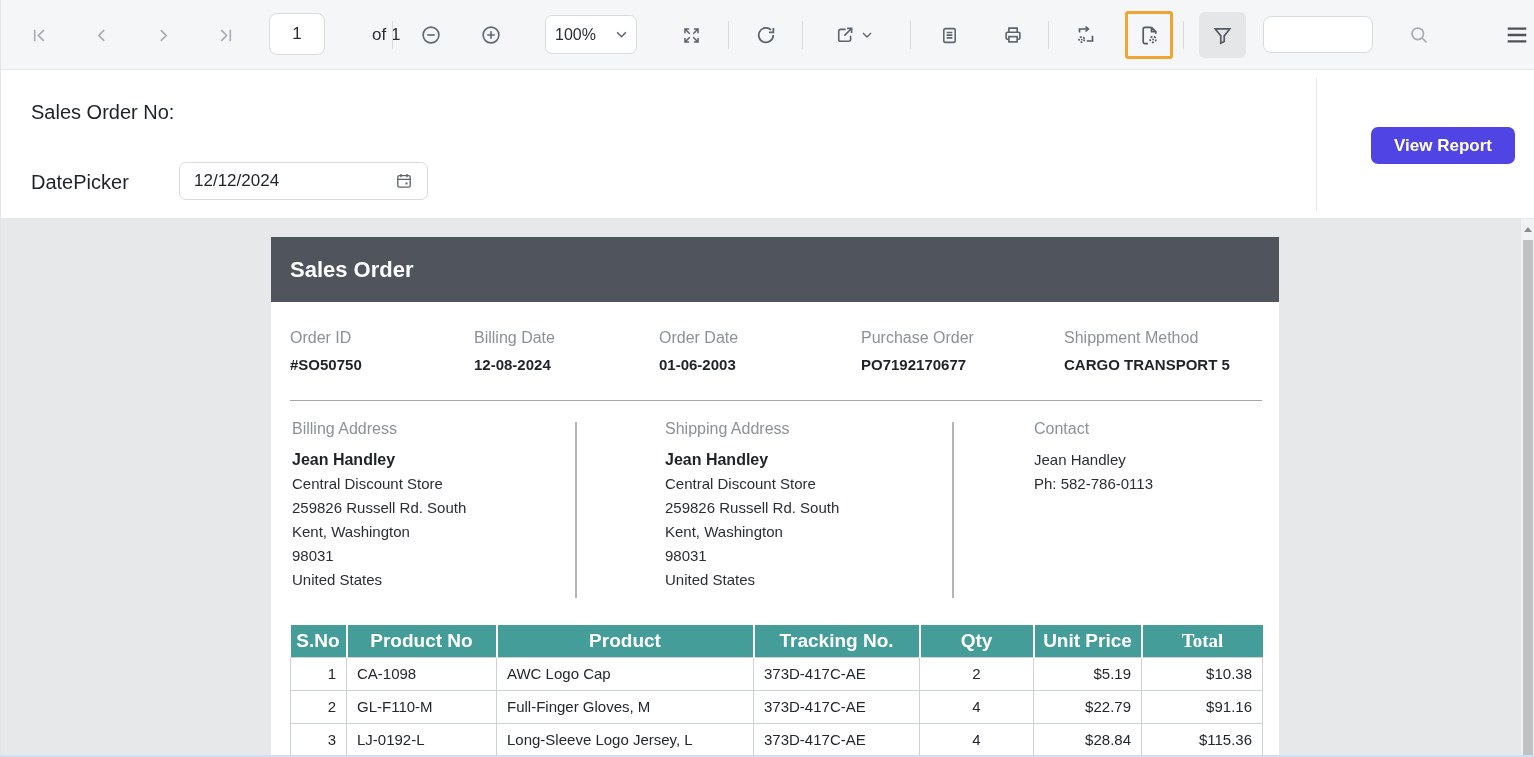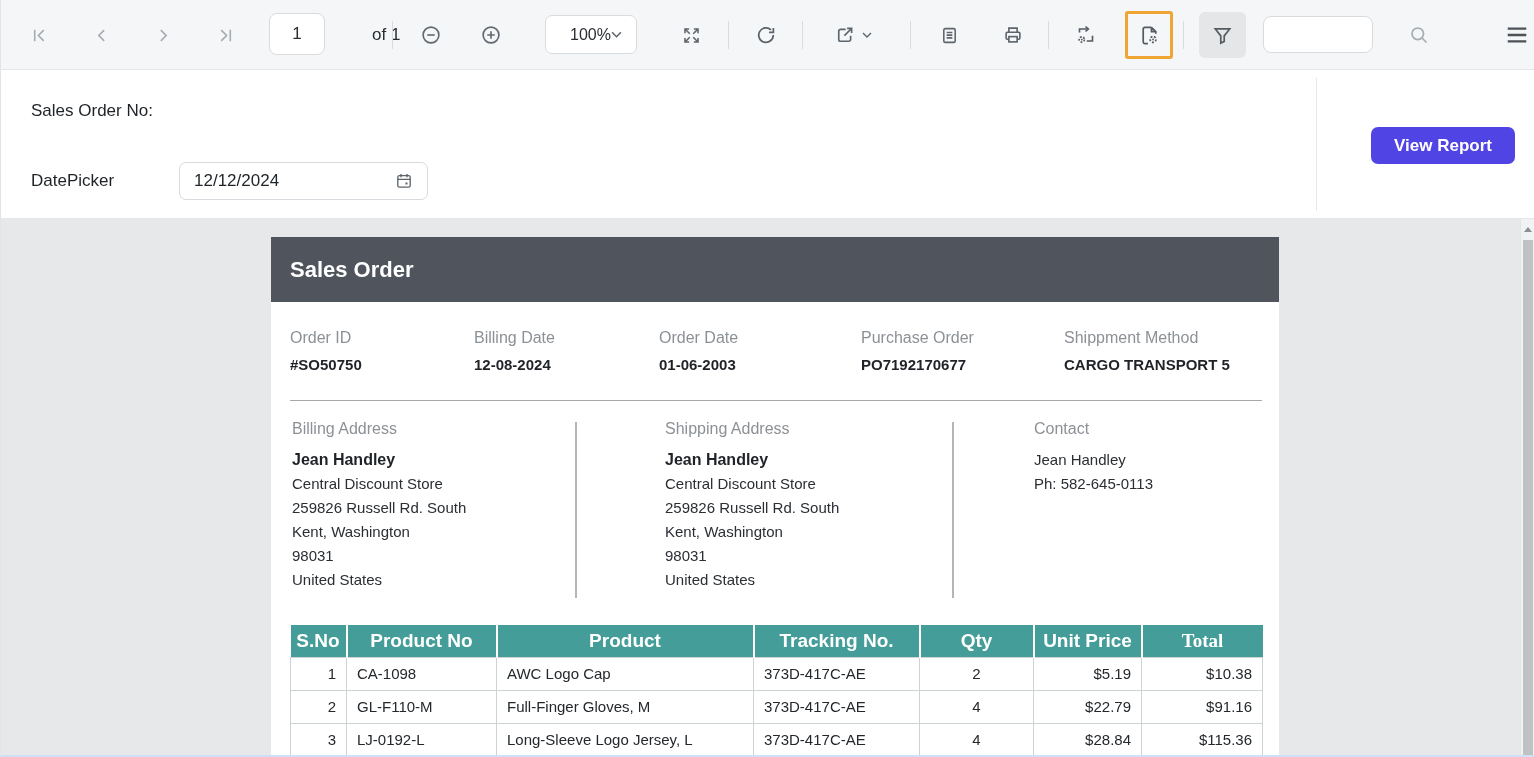--- a/index.html
+++ b/index.html
@@ -14,34 +14,34 @@
           align-items:center; justify-content:center; background:transparent; border:none; cursor:pointer; }
   .tdiv { position:absolute; top:21px; width:1px; height:28px; background:#d9dcdf; }
   .page-input { position:absolute; left:268px; top:13px; width:56px; height:42px;
                 background:#fff; border:1px solid #d8dcdf; border-radius:8px;
                 text-align:center; font-size:17px; color:#2a2e33; }
   .of-label { position:absolute; left:339px; top:0; height:70px; display:flex; align-items:center;
               font-size:17px; color:#2a2e33;margin-left:32px; }
   .zoom-select { position:absolute; left:544px; top:15px; width:92px; height:39px;
                  background:#fff; border:1px solid #d8dcdf; border-radius:7px;
                  display:flex; align-items:center; justify-content:space-between;
-                 padding:0 24px; font-size:16px; color:#2a2e33; cursor:pointer; }
+                 padding:0 9px; font-size:16px; color:#2a2e33; cursor:pointer; }
   .hl-box { position:absolute; left:1124px; top:11px; width:48px; height:48px;
             border:3px solid #f0a431; border-radius:3px; display:flex;
             align-items:center; justify-content:center; background:transparent; cursor:pointer; }
   .filter-btn { position:absolute; left:1198px; top:12px; width:47px; height:46px;
                 background:#e4e6e8; border:none; border-radius:6px; display:flex;
                 align-items:center; justify-content:center; cursor:pointer; }
   .search-input { position:absolute; left:1262px; top:16px; width:110px; height:37px;
                   background:#fff; border:1px solid #d8dcdf; border-radius:8px;
                   padding:0 10px; font-size:15px; color:#2a2e33; }
 
   
   .param-panel { position:relative; height:149px; background:#fff; border-bottom:1px solid #e4e7ea; }
-  .param-label { position:absolute; font-size:17px; color:#1e2327; }
+  .param-label { position:absolute; font-size:20px; color:#1e2327; }
   .param-control { position:absolute; left:178px; width:249px; height:38px; background:#fff;
                    border:1px solid #d7dbdf; border-radius:7px; display:flex; align-items:center;
                    justify-content:space-between; padding:0 14px; font-size:17px; color:#1e2327; cursor:pointer; }
   .param-div { position:absolute; left:1315px; top:8px; height:133px; width:1px; background:#e4e7ea; }
   .view-report-btn { position:absolute; left:1370px; top:57px; width:144px; height:37px;
                      background:#5144e4; color:#fff; font-size:17px; font-weight:600;
                      border:none; border-radius:7px; cursor:pointer;
                      font-family:"Liberation Sans","DejaVu Sans",sans-serif; }
 
   
@@ -333,21 +333,21 @@
             <div class="addr-line">Central Discount Store</div>
             <div class="addr-line">259826 Russell Rd. South</div>
             <div class="addr-line">Kent, Washington</div>
             <div class="addr-line">98031</div>
             <div class="addr-line">United States</div>
           </div>
           <div class="addr-div" style="left:662px"></div>
           <div class="addr-col" style="left:744px">
             <div class="addr-label">Contact</div>
             <div class="addr-line">Jean Handley</div>
-            <div class="addr-line">Ph: 582-645-0113</div>
+            <div class="addr-line">Ph: 582-786-0113</div>
           </div>
         </div>
 
         <table class="order-table">
           <colgroup>
             <col style="width:56px">
               <col style="width:150px">
               <col style="width:257px">
             <col style="width:166px">
               <col style="width:114px">

